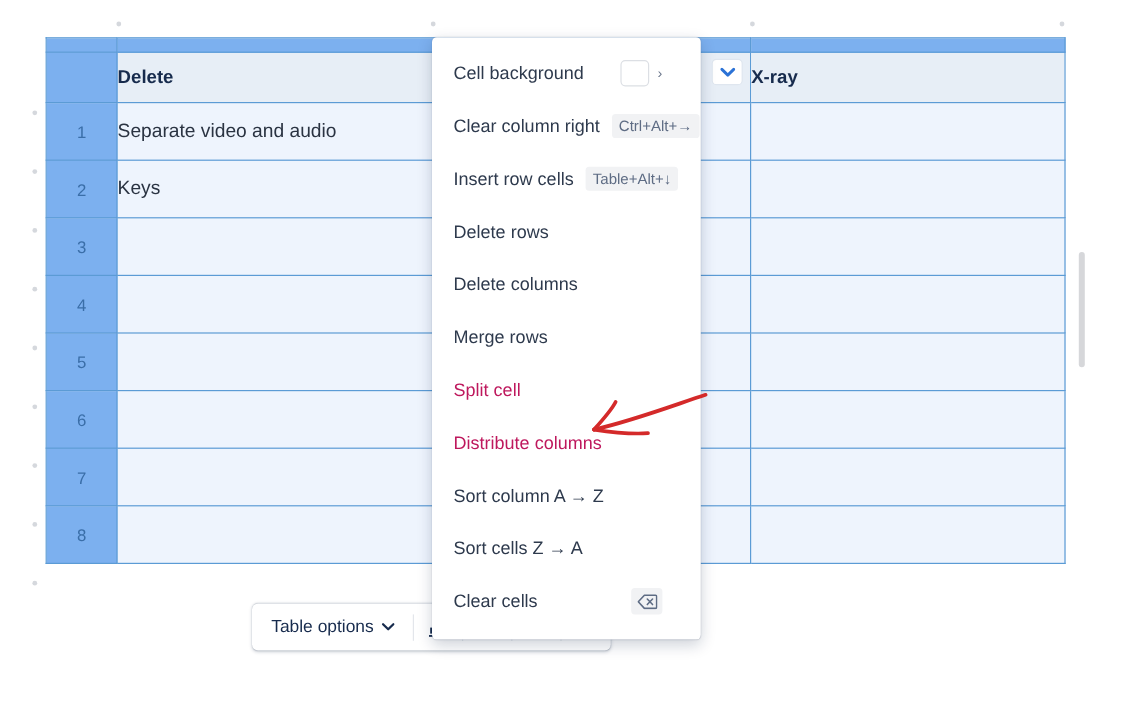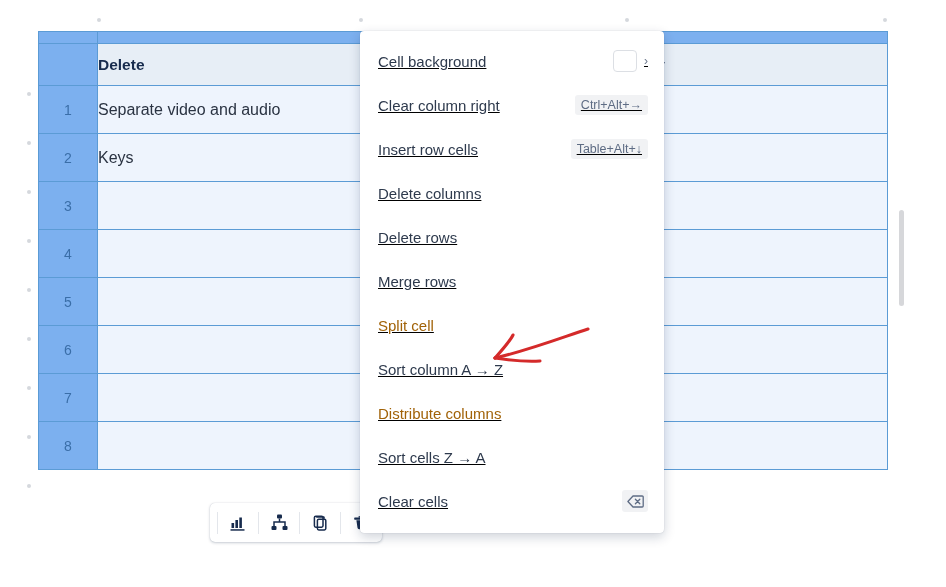--- a/index.html
+++ b/index.html
@@ -94,38 +94,37 @@
     width: 34px; height: 31px;
     display: flex; align-items: center; justify-content: center;
     border-radius: 4px; cursor: pointer;
   }
   .tb-icon-btn svg { display: block; }
 
   
   #ctx-menu {
     position: absolute;
     left: 360px; top: 31px;
-    width: 304px;
+    width: 224px;
     background: #ffffff;
     border-radius: 4px;
     box-shadow: 0 4px 12px rgba(9,30,66,.20), 0 0 1px rgba(9,30,66,.28);
-    padding: 8px 0 10px 0;
+    padding: 8px 16px 10px 0;
     z-index: 6;
-    text-decoration: underline;
   }
   .mi {
     display: flex; align-items: center;
     height: 44px;
     padding: 0 16px 0 18px;
     font-size: 15px;
     color: #2e3a4d;
     cursor: pointer;
     white-space: nowrap;
   }
-  .mi.disabled { color: #a16207; cursor: default; }
+  .mi.disabled { color: #be185d; cursor: default; }
   .mi-label { flex: 1; }
   .mi-shortcut {
     background: #f1f2f4;
     color: #5e6c84;
     font-size: 12.5px;
     border-radius: 3px;
     padding: 3px 6px;
     margin-left: 10px;
     text-align: right;
   }
@@ -248,20 +247,26 @@
         <tr>
           <td class="rownum">8</td>
           <td class="cell"></td>
           <td class="cell"></td>
         </tr>
       </tbody>
     </table>
   </div>
 
   <div id="table-toolbar">
+    <div class="tb-text-btn">
+      <span>Table options</span>
+      <svg width="11" height="7" viewBox="0 0 11 7">
+        <path d="M1.2 1.2 L5.5 5.4 L9.8 1.2" fill="none" stroke="#172b4d" stroke-width="1.9" stroke-linecap="round" stroke-linejoin="round"></path>
+      </svg>
+    </div>
 
     <div class="tb-sep"></div>
 
     <div class="tb-icon-btn">
       <svg width="18" height="18" viewBox="0 0 18 18">
         <rect x="2.5" y="9" width="2.6" height="5" fill="#172b4d"></rect>
         <rect x="6.4" y="6" width="2.6" height="8" fill="#172b4d"></rect>
         <rect x="10.3" y="3.5" width="2.6" height="10.5" fill="#172b4d"></rect>
         <rect x="1.5" y="15.2" width="14" height="1.5" fill="#172b4d"></rect>
       </svg>
@@ -313,41 +318,41 @@
       <span class="mi-label">Clear column right</span>
       <span class="mi-shortcut">Ctrl+Alt+→</span>
     </div>
 
     <div class="mi">
       <span class="mi-label">Insert row cells</span>
       <span class="mi-shortcut">Table+Alt+↓</span>
     </div>
 
     <div class="mi">
+      <span class="mi-label">Delete rows</span>
+    </div>
+
+    <div class="mi">
       <span class="mi-label">Delete columns</span>
-    </div>
-
-    <div class="mi">
-      <span class="mi-label">Delete rows</span>
     </div>
 
     <div class="mi">
       <span class="mi-label">Merge rows</span>
     </div>
 
     <div class="mi disabled">
       <span class="mi-label">Split cell</span>
     </div>
 
-    <div class="mi">
-      <span class="mi-label">Sort column A → Z</span>
-    </div>
-
     <div class="mi disabled">
       <span class="mi-label">Distribute columns</span>
+    </div>
+
+    <div class="mi">
+      <span class="mi-label">Sort column A → Z</span>
     </div>
 
     <div class="mi">
       <span class="mi-label">Sort cells Z → A</span>
     </div>
 
     <div class="mi">
       <span class="mi-label">Clear cells</span>
       <span class="mi-icon-badge">
         <svg width="17" height="13" viewBox="0 0 17 13">

